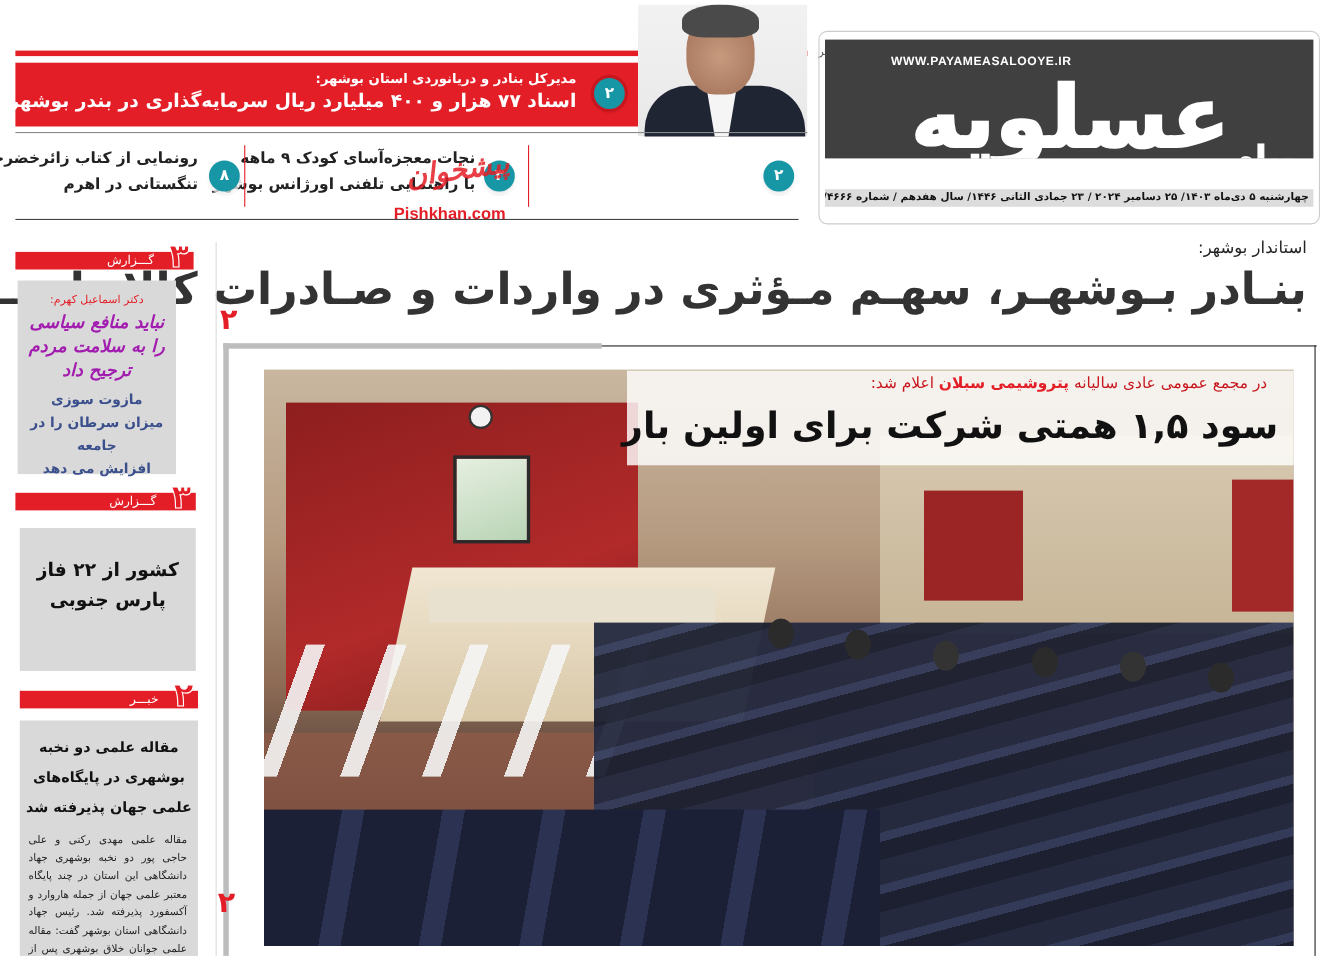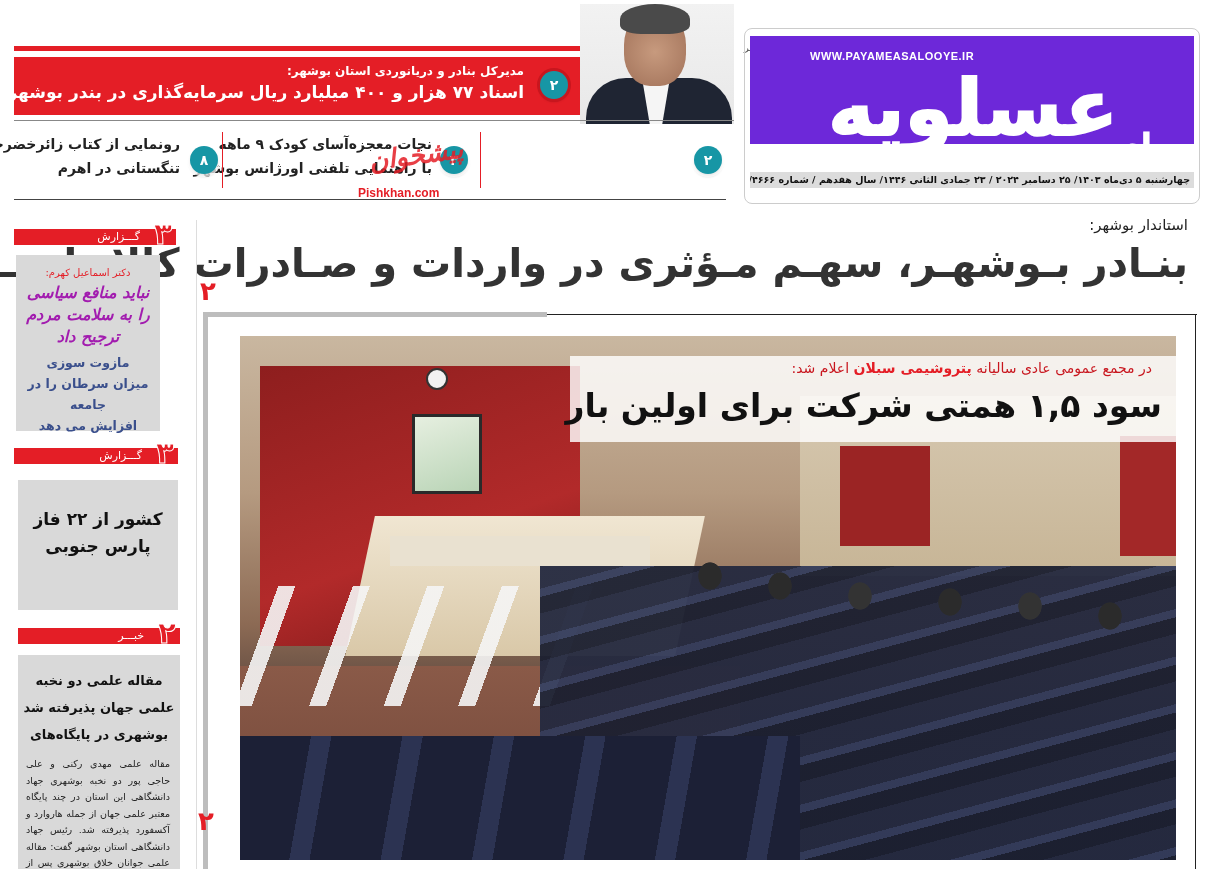--- a/index.html
+++ b/index.html
@@ -6,21 +6,21 @@
   html, body { width: 1210px; height: 869px; overflow: hidden; background: #ffffff; }
   body { position: relative; font-family: "DejaVu Sans", "Liberation Sans", sans-serif; color: #222; direction: rtl; }
 
   
   .masthead { position: absolute; left: 744px; top: 12px; width: 456px; height: 192px; }
   .masthead .tagline { position: absolute; top: 6px; left: 0; right: 0; text-align: left; font-size: 10px; color: #555; margin-top: 24px; }
   .masthead .tagline::before, .masthead .tagline::after { content: ""; position: absolute; top: 6px; height: 1px; background: #ccc; width: 150px; }
   .masthead .tagline::before { left: 8px; }
   .masthead .tagline::after { right: 8px; }
   .masthead .frame { position: absolute; top: 16px; left: 0; right: 0; bottom: 0; border: 1px solid #ccc; border-radius: 8px; }
-  .logo-box { position: absolute; left: 6px; top: 24px; width: 444px; height: 108px; background: #6d28d9; overflow: hidden; }
+  .logo-box { position: absolute; left: 6px; top: 24px; width: 444px; height: 108px; background: #404040; overflow: hidden; }
   .logo-url { position: absolute; left: 60px; top: 14px; color: #fff; font-family: "Liberation Sans", sans-serif; font-weight: bold; font-size: 11px; letter-spacing: 0.5px; direction: ltr; }
   .logo-main { position: absolute; left: 8px; right: 6px; top: 22px; text-align: center; color: #fff; font-weight: bold; font-size: 78px; line-height: 100px; letter-spacing: -2px;
      text-shadow: 0 0 0 #fff; -webkit-text-stroke: 2px #fff; }
   .logo-sub { position: absolute; right: 18px; top: 92px; color: #fff; font-weight: bold; font-size: 30px; line-height: 34px; -webkit-text-stroke: 1px #fff; }
   .dateline { position: absolute; left: 6px; top: 160px; width: 444px; height: 16px; background: #dcdcdc; font-size: 9.5px; font-weight: bold; line-height: 16px; padding-right: 4px; color: #111; white-space: nowrap; overflow: hidden; }
 
   
   .top-rule { position: absolute; left: 14px; top: 46px; width: 720px; height: 5px; background: #e41e26; }
   .banner { position: absolute; left: 14px; top: 57px; width: 566px; height: 58px; background: #e41e26; color: #fff; }
   .banner .kicker { position: absolute; right: 56px; top: 7px; font-size: 12px; font-weight: bold; }
@@ -44,21 +44,21 @@
   .teaser-1 .text { position: absolute; right: 48px; top: 2px; }
   .teaser-2 { left: 224px; width: 256px; }
   .teaser-2 .badge { right: 12px; }
   .teaser-2 .text { position: absolute; right: 48px; top: 2px; }
   .teaser-3 { left: 12px; width: 210px; }
   .teaser-3 .badge { right: 4px; }
   .teaser-3 .text { position: absolute; right: 42px; top: 2px; }
   .vsep { position: absolute; top: 132px; width: 1px; height: 56px; background: #e41e26; }
   .row-rule { position: absolute; left: 14px; top: 199px; width: 712px; height: 1px; background: #444; }
   .watermark { position: absolute; left: 356px; top: 140px; width: 120px; text-align: center; color: #e41e26; font-weight: bold; font-size: 26px; opacity: 0.85; transform: rotate(-8deg); font-style: italic; }
-  .watermark-url { position: absolute; left: 358px; top: 186px; color: #e41e26; font-family: "Liberation Sans", sans-serif; font-size: 12px; font-weight: bold; direction: ltr; }
+  .watermark-url { position: absolute; left: 358px; top: 186px; color: #e41e26; font-family: "Liberation Sans", sans-serif; font-size: 15px; font-weight: bold; direction: ltr; }
 
   
   .main-kicker { position: absolute; right: 22px; top: 216px; font-size: 15px; color: #222; }
   .main-headline { position: absolute; right: 22px; top: 240px; font-size: 40px; font-weight: bold; color: #333; white-space: nowrap; letter-spacing: 1px; }
   .page-ref { position: absolute; color: #e41e26; font-weight: bold; font-size: 26px; }
   .page-ref-1 { left: 200px; top: 276px; }
   .page-ref-2 { left: 198px; top: 806px; }
 
   
   .frame-top-gray { position: absolute; left: 203px; top: 312px; width: 344px; height: 5px; background: #bdbdbd; }
@@ -84,21 +84,21 @@
                 radial-gradient(ellipse 12px 14px at 110px 40px, #2b2b2b 95%, transparent),
                 radial-gradient(ellipse 12px 14px at 190px 50px, #333 95%, transparent),
                 radial-gradient(ellipse 12px 14px at 280px 56px, #2b2b2b 95%, transparent),
                 radial-gradient(ellipse 12px 14px at 360px 60px, #333 95%, transparent),
                 radial-gradient(ellipse 12px 14px at 440px 70px, #2b2b2b 95%, transparent); }
   .photo .front-seats { position: absolute; left: 0; top: 400px; width: 560px; height: 124px;
     background: repeating-linear-gradient(100deg, #1c2036 0 70px, #2c3352 70px 90px); }
   .photo .flags { position: absolute; left: 0; top: 250px; width: 360px; height: 120px;
     background: repeating-linear-gradient(110deg, transparent 0 36px, #f5f5f5 36px 52px, transparent 52px 70px); opacity: 0.9; }
 
-  .photo-caption { position: absolute; left: 570px; top: 356px; width: 606px; height: 86px; background: rgba(255,255,255,0.82); }
+  .photo-caption { position: absolute; left: 570px; top: 337px; width: 606px; height: 86px; background: rgba(255,255,255,0.82); }
   .photo-caption .pc-kicker { position: absolute; right: 24px; top: 4px; font-size: 14px; color: #c8161e; white-space: nowrap; }
   .photo-caption .pc-kicker b { color: #e41e26; }
   .photo-caption .pc-title { position: absolute; right: 14px; top: 30px; font-size: 33px; font-weight: bold; color: #111; white-space: nowrap; }
 
   
   .sec-head { position: absolute; height: 16px; background: #e41e26; color: #fff; font-size: 11px; line-height: 16px; padding-right: 28px; }
   .sec-head .sec-num { position: absolute; right: 4px; top: -12px; color: #e41e26; font-size: 30px; font-weight: bold; line-height: 34px; -webkit-text-stroke: 1px #fff; }
   .sec-head .sec-label { position: absolute; right: 36px; top: 0; white-space: nowrap; letter-spacing: 2px; }
   .sec-1 { left: 14px; top: 229px; width: 162px; }
   .sec-2 { left: 14px; top: 448px; width: 164px; }
@@ -234,17 +234,17 @@
   </div>
 </div>
 
 <div class="sec-head sec-3">
   <span class="sec-num">۲</span>
   <span class="sec-label">خبـــر</span>
 </div>
 <div class="card card-3">
   <div class="c-title">
     <div>مقاله علمی دو نخبه</div>
+    <div>بوشهری در پایگاه‌های</div>
     <div>علمی جهان پذیرفته شد</div>
-    <div>بوشهری در پایگاه‌های</div>
   </div>
   <div class="c-body">مقاله علمی مهدی رکنی و علی حاجی پور دو نخبه بوشهری جهاد دانشگاهی این استان در چند پایگاه معتبر علمی جهان از جمله هاروارد و آکسفورد پذیرفته شد. رئیس جهاد دانشگاهی استان بوشهر گفت: مقاله علمی جوانان خلاق بوشهری پس از به ثبت‌رسیدن در پایگاه علمی ....</div>
 </div>
 
 </body></html>

